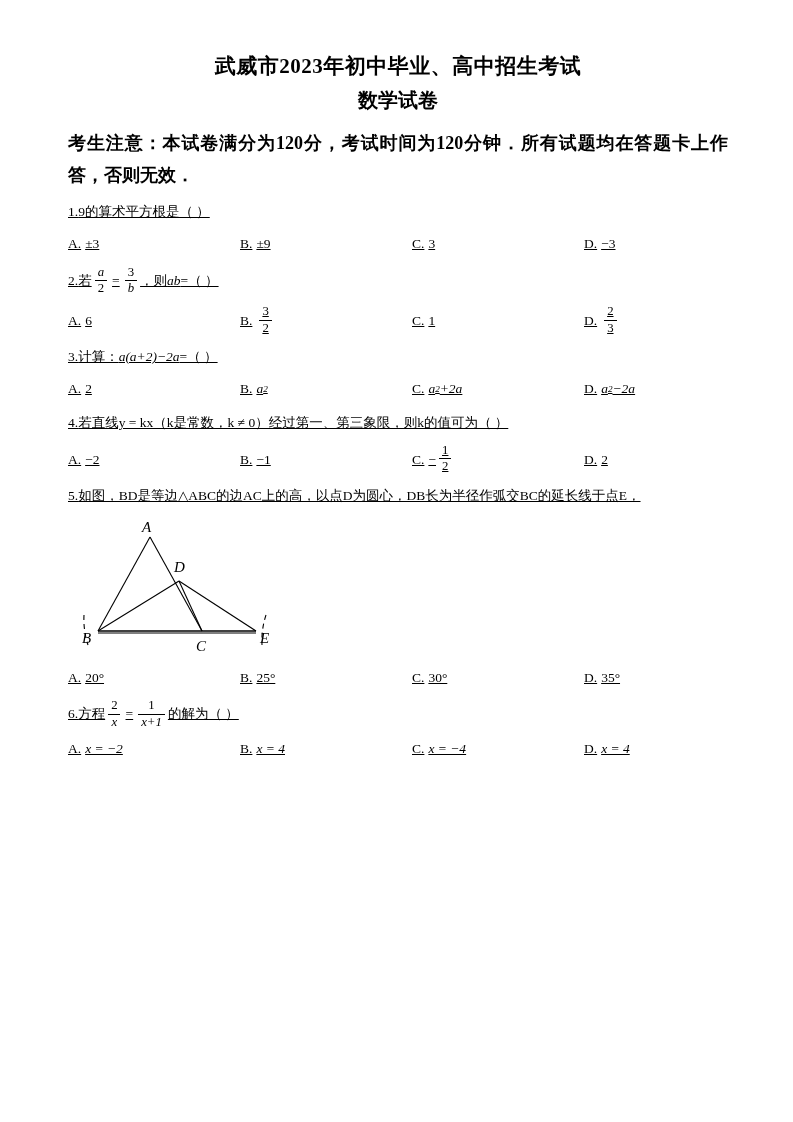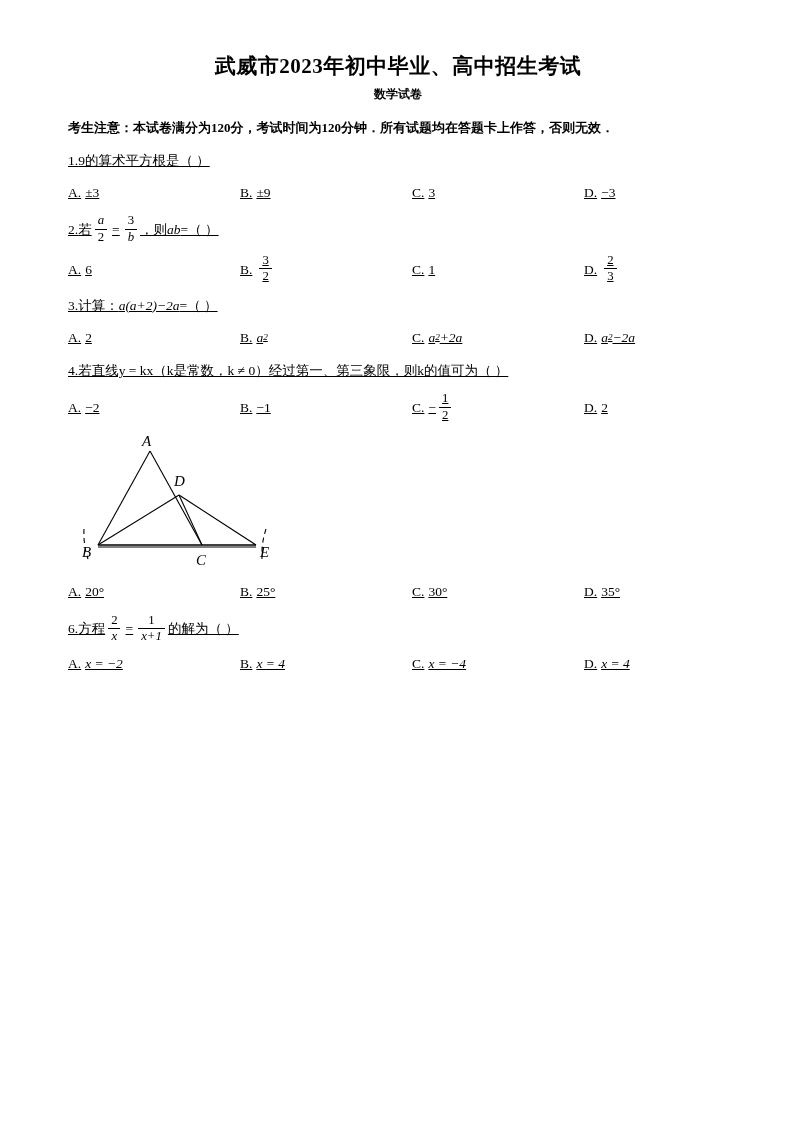--- a/index.html
+++ b/index.html
@@ -34,27 +34,27 @@
     text-align: center;
     font-weight: bold;
     font-size: 21px;
     letter-spacing: 0.5px;
     line-height: 1.35;
     margin: 0 0 4px 0;
   }
   .doc-subtitle {
     text-align: center;
     font-weight: bold;
-    font-size: 12px;
+    font-size: 20px;
     line-height: 1.4;
     margin: 6px 0 14px 0;
   }
   .notice {
     font-weight: bold;
-    font-size: 13px;
+    font-size: 18px;
     line-height: 1.75;
     margin: 8px 0 6px 0;
     text-align: justify;
   }
   .section-head {
     font-weight: bold;
     font-size: 14.5px;
     line-height: 1.7;
     margin: 4px 0 6px 0;
   }
@@ -256,20 +256,23 @@
             </span>
         </div>
         <div class="opt opt-3">
           <span class="lab">D.</span>
             <span>2</span>
         </div>
       </div>
     </div>
 
     <div class="question">
+      <div class="q-stem">
+        <span>5.</span><span>如图，BD是等边△ABC的边AC上的高，以点D为圆心，DB长为半径作弧交BC的延长线于点E，</span>
+      </div>
 
       <div class="figure">
         <svg width="240" height="140" viewBox="0 0 240 140">
 
           <line x1="24" y1="112" x2="182" y2="112" stroke="#000" stroke-width="1.4"></line>
           <line x1="24" y1="114" x2="182" y2="114" stroke="#000" stroke-width="1"></line>
 
           <line x1="24" y1="112" x2="76" y2="18" stroke="#000" stroke-width="1.1"></line>
           <line x1="76" y1="18" x2="128" y2="112" stroke="#000" stroke-width="1.1"></line>
 

